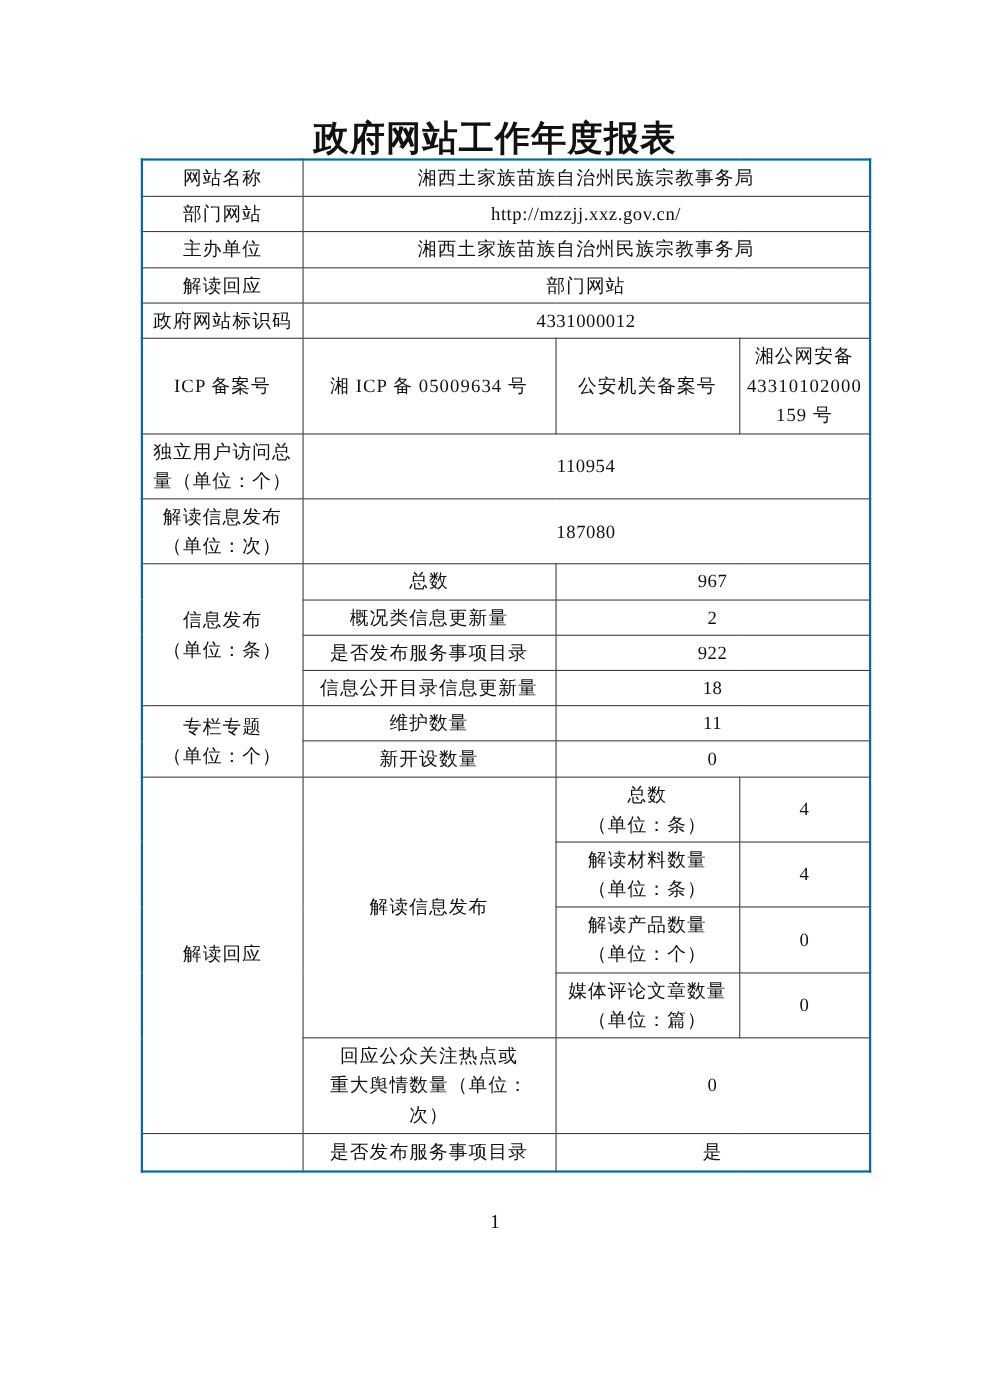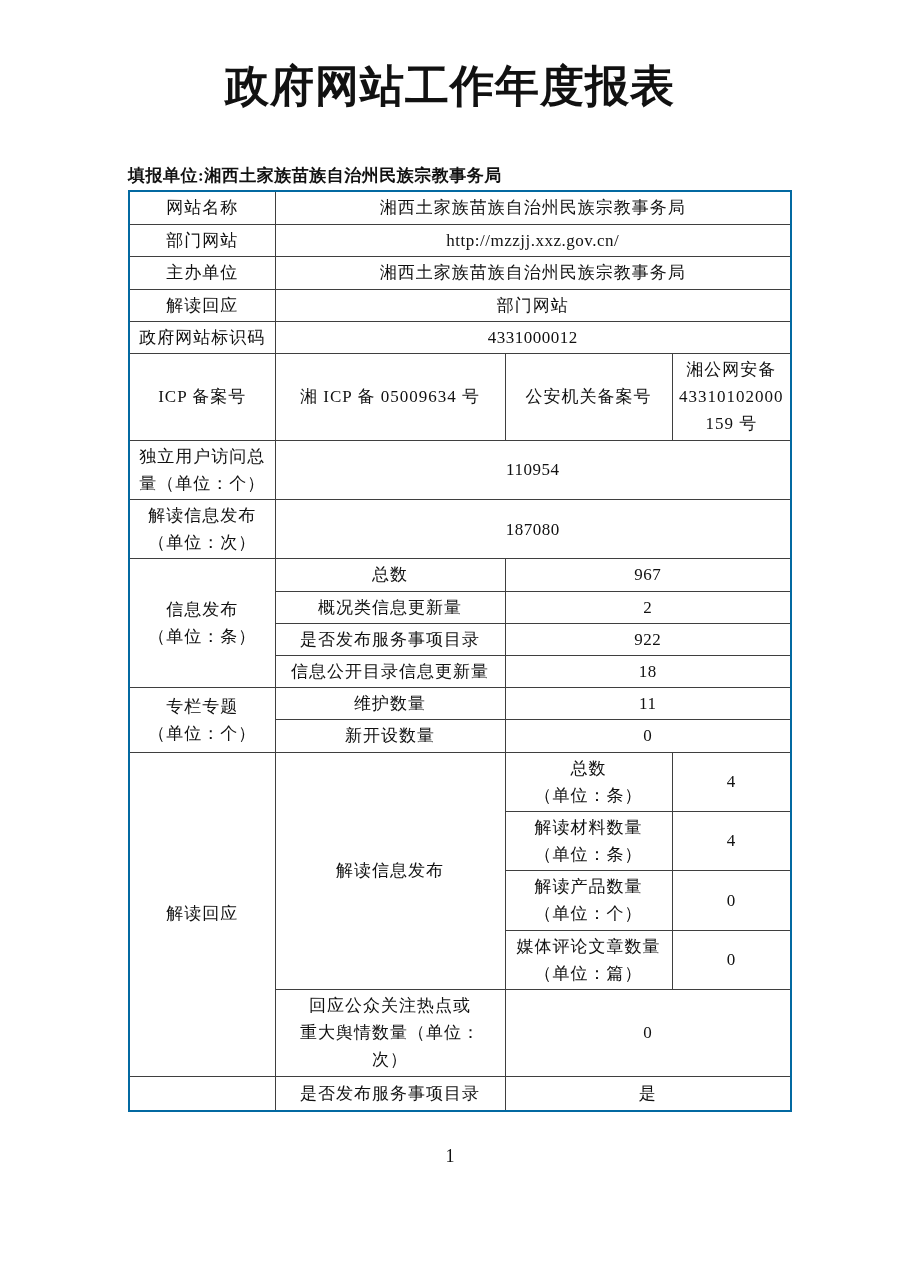--- a/index.html
+++ b/index.html
@@ -12,24 +12,24 @@
     font-family: "Liberation Serif", "DejaVu Serif", serif;
   }
   .page {
     position: relative;
     width: 900px;
     height: 1272px;
     overflow: hidden;
   }
   .doc-title {
     margin: 0;
-    padding-top: 67px;
+    padding-top: 106px;
     text-align: center;
     font-family: "Liberation Sans", "DejaVu Sans", sans-serif;
-    font-size: 44px;
+    font-size: 32px;
     font-weight: bold;
     line-height: 38px;
     letter-spacing: 1px;
   }
   .doc-subtitle {
     margin-top: 27px;
     text-align: center;
     font-size: 19px;
     line-height: 24px;
     letter-spacing: 1px;
@@ -72,21 +72,20 @@
   }
 </style>
 </head>
 <body>
 
 <div class="page">
 
   <h1 class="doc-title">政府网站工作年度报表</h1>
 
 
-  <div class="reporting-unit">填报单位:湘西土家族苗族自治州民族宗教事务局</div>
 
   <table class="report">
     <colgroup>
       <col class="ca">
         <col class="cb">
         <col class="cc">
         <col class="cd">
     </colgroup>
     <tbody>
       <tr style="height:33px">

